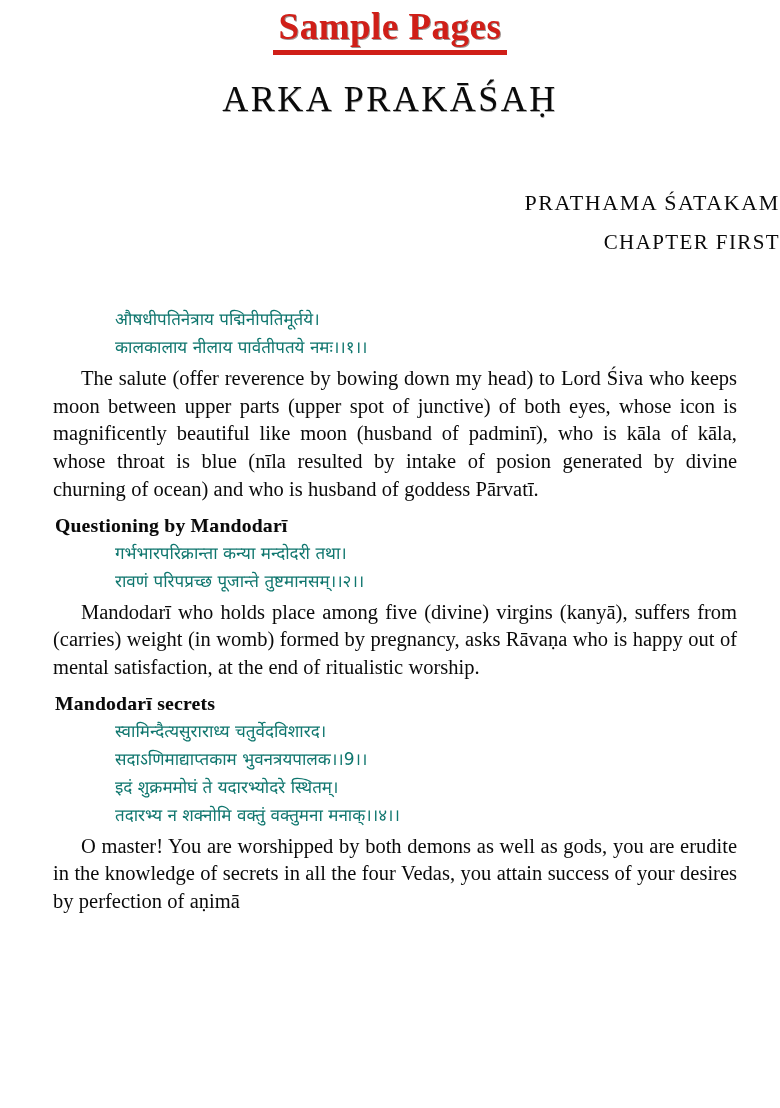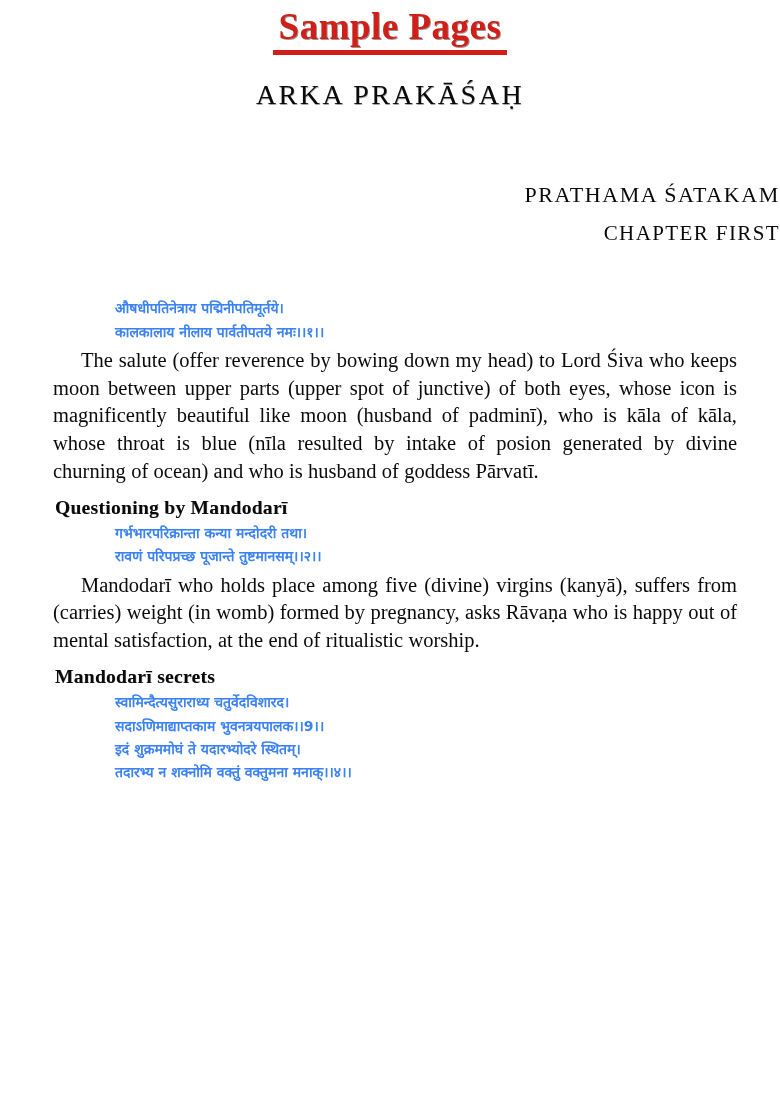--- a/index.html
+++ b/index.html
@@ -32,21 +32,21 @@
     letter-spacing: 0.5px;
     text-shadow: 1px 1px 0 rgba(40,15,10,0.45);
     padding: 0 6px 3px 6px;
     border-bottom: 5px solid #d01f18;
   }
 
   
   .work-title {
     text-align: center;
     margin-top: 25px;
-    font-size: 28px;
+    font-size: 36px;
     line-height: 1.1;
     letter-spacing: 2.5px;
     color: #0a0a0a;
     font-weight: normal;
     text-shadow: 0.5px 0.5px 0 rgba(0,0,0,0.35);
   }
 
   
   .chapter-block {
     text-align: right;
@@ -78,25 +78,25 @@
     font-weight: bold;
     line-height: 1.3;
     letter-spacing: 0.3px;
     margin: 0 0 3px 2px;
     text-shadow: 0.4px 0.4px 0 rgba(0,0,0,0.3);
   }
 
   .verse {
     margin: 0 0 2px 62px;
     font-family: "DejaVu Sans", "Liberation Sans", sans-serif;
-    font-size: 14px;
-    font-weight: bold;
+    font-size: 17px;
+    font-weight: normal;
     line-height: 1.52;
     white-space: nowrap;
-    color: #3b82f6;
+    color: #0f766e;
   }
 
   .para {
     margin: 4px 0 9px 0;
     font-size: 20.5px;
     line-height: 1.355;
     text-align: justify;
     text-indent: 28px;
     text-justify: inter-word;
     word-spacing: 0.2px;
@@ -139,16 +139,17 @@
       <div class="verse">रावणं परिपप्रच्छ पूजान्ते तुष्टमानसम्।।२।।</div>
       <div class="para">Mandodarī who holds place among five (divine) virgins (kanyā), suffers from (carries) weight (in womb) formed by pregnancy, asks Rāvaṇa who is happy out of mental satisfaction, at the end of ritualistic worship.</div>
     </div>
 
     <div class="block">
       <div class="section-heading">Mandodarī secrets</div>
       <div class="verse">स्वामिन्दैत्यसुराराध्य चतुर्वेदविशारद।</div>
       <div class="verse">सदाऽणिमाद्याप्तकाम भुवनत्रयपालक।।9।।</div>
       <div class="verse">इदं शुक्रममोघं ते यदारभ्योदरे स्थितम्।</div>
       <div class="verse">तदारभ्य न शक्नोमि वक्तुं वक्तुमना मनाक्।।४।।</div>
+      <div class="para last">O master! You are worshipped by both demons as well as gods, you are erudite in the knowledge of secrets in all the four Vedas, you attain success of your desires by perfection of aṇimā</div>
     </div>
 
   </div>
 </div>
 
 </body></html>

